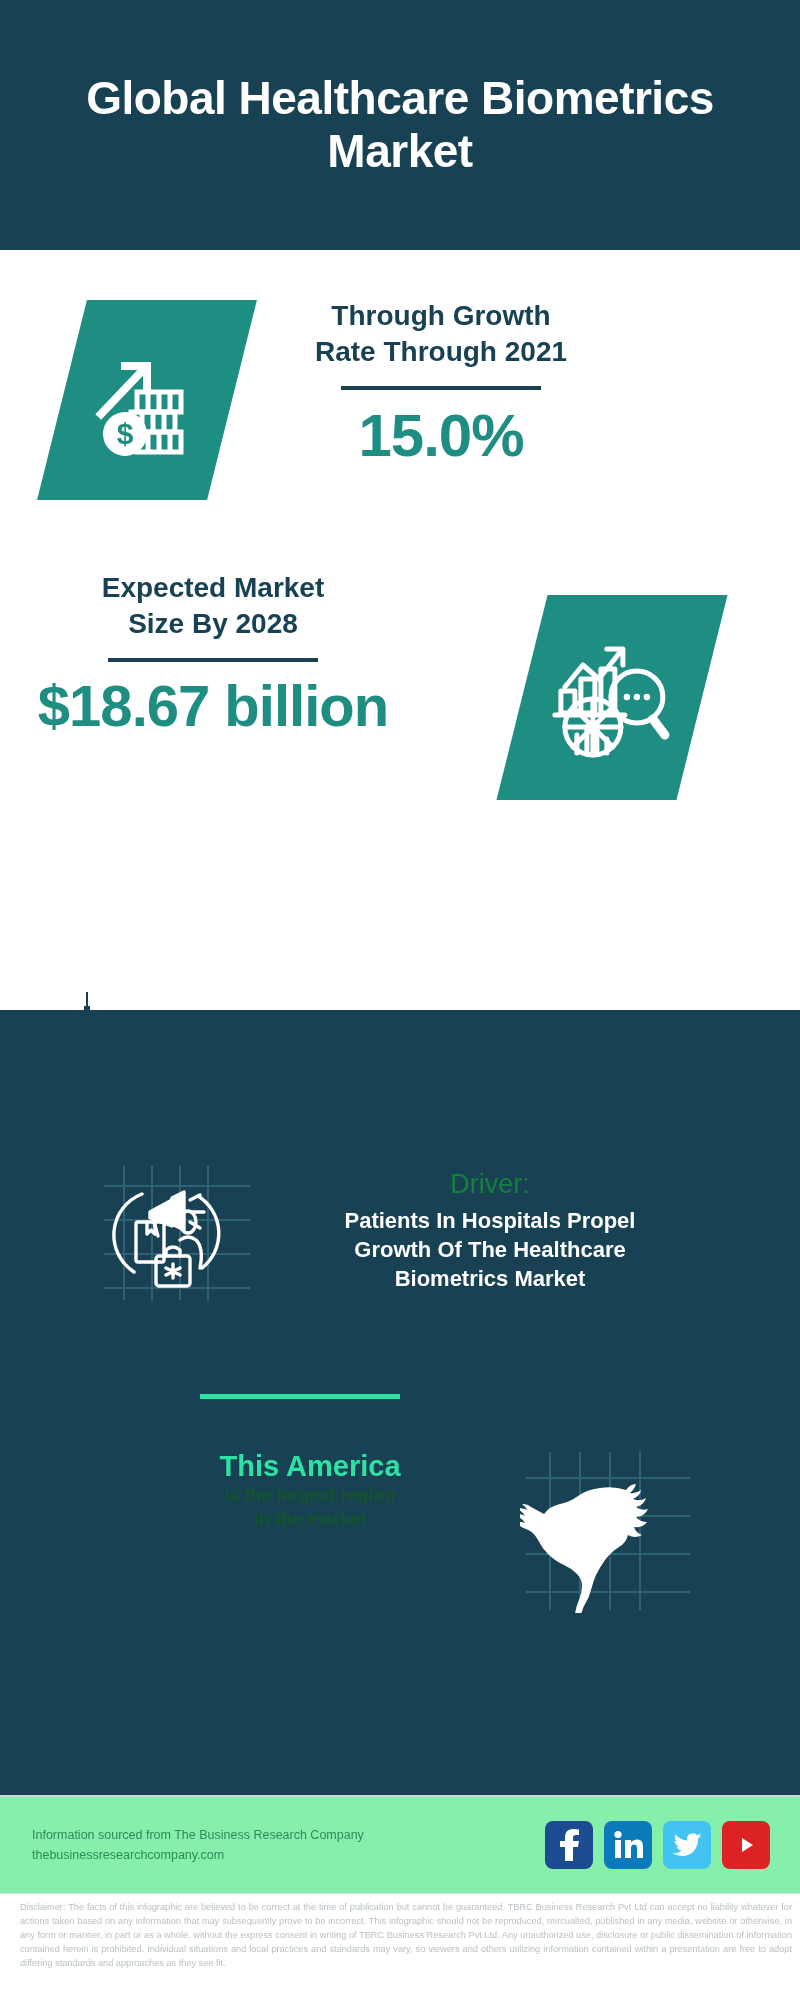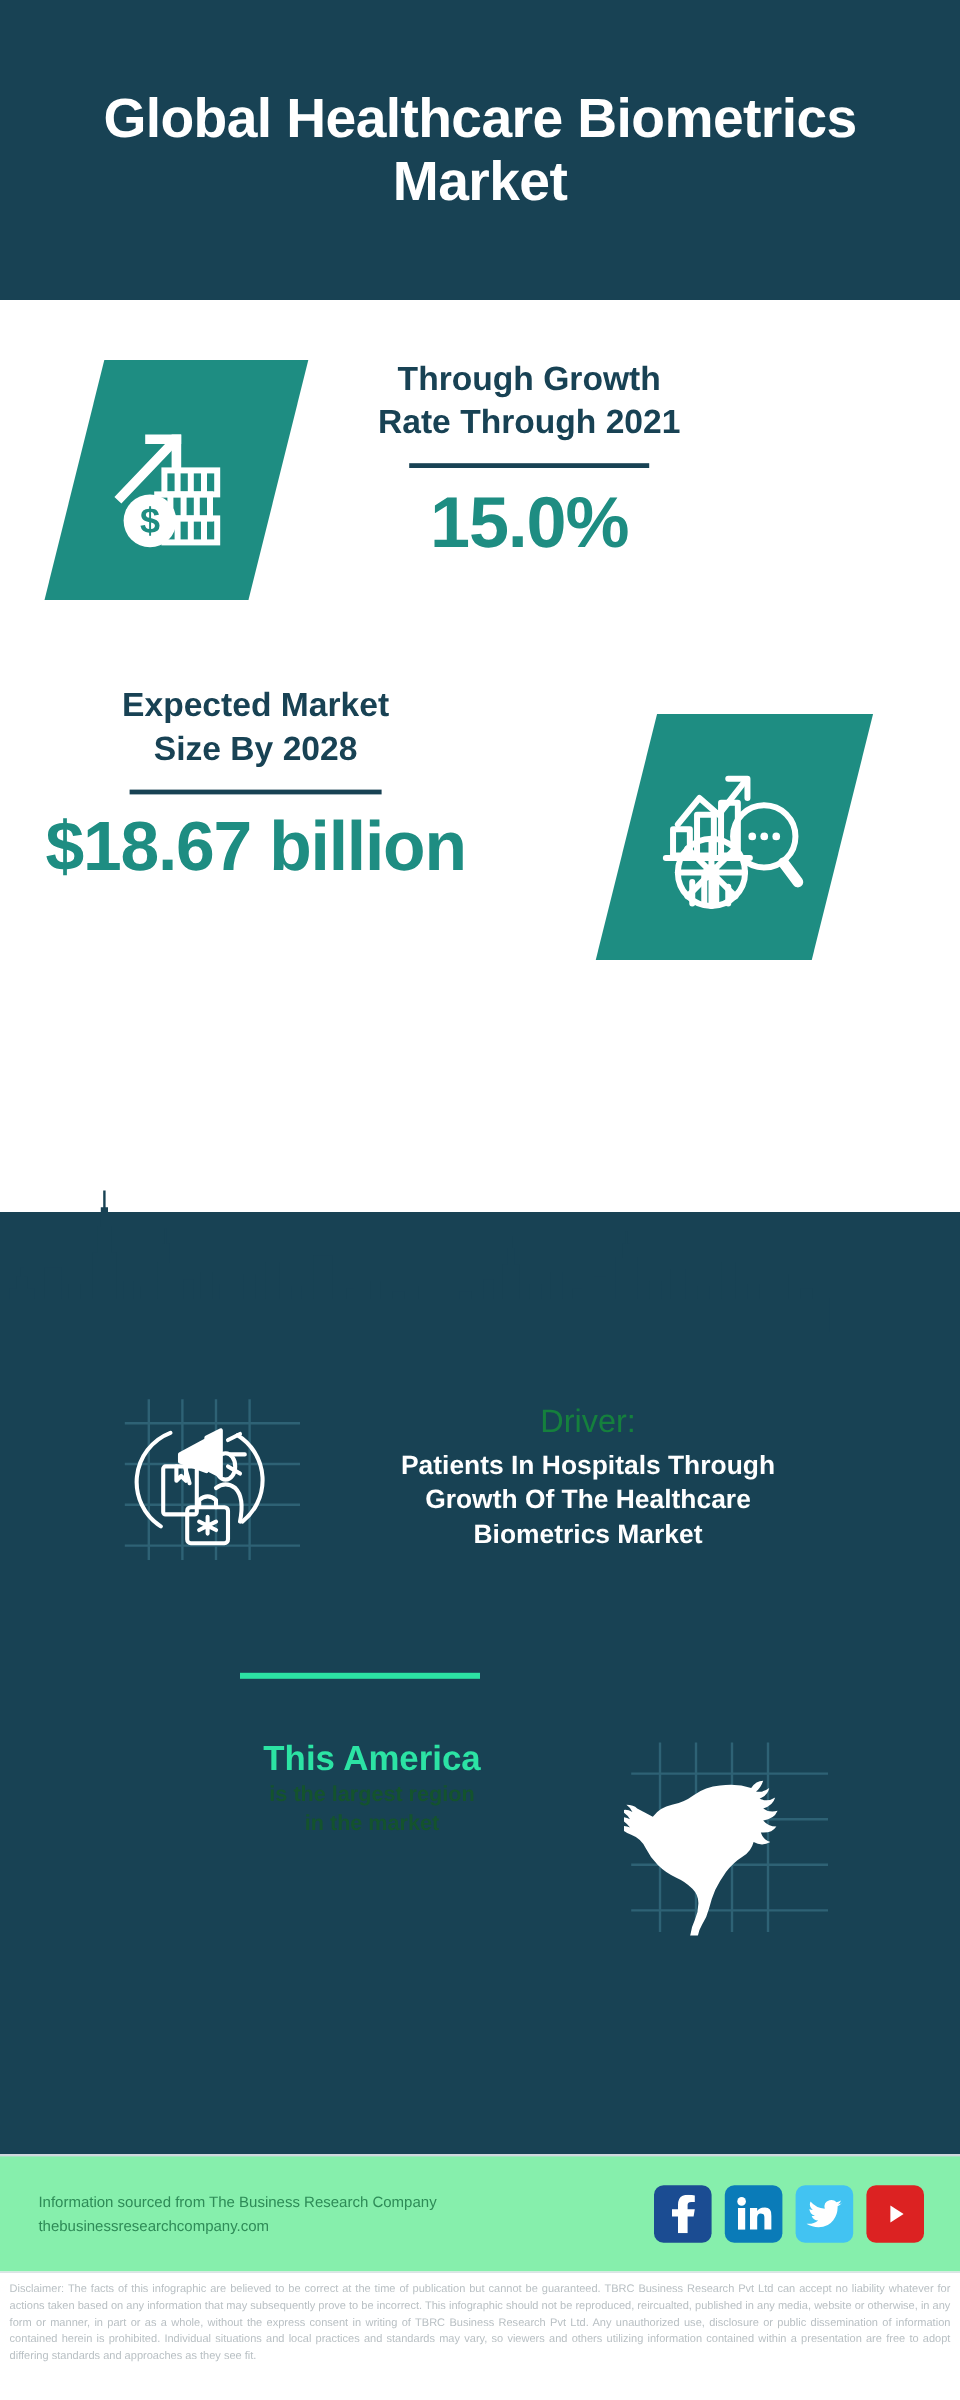--- a/index.html
+++ b/index.html
@@ -145,21 +145,21 @@
   .sb-fb { background:#1B4C92; }
   .sb-li { background:#0A7BB8; }
   .sb-tw { background:#42C3F2; }
   .sb-yt { background:#DC2222; }
 
   
   .disclaimer {
     position:absolute; left:0; top:1893px; width:800px; height:107px;
     background:#ffffff;
     border-top:1px solid #d5dde1;
-    padding:7px 8px 0 8px;
+    padding:7px 8px 0 20px;
     color:#b9c0c4;
     font-size:9.2px;
     line-height:1.52;
     text-align:justify;
   }
 </style>
 </head>
 <body>
 
 <div class="page">
@@ -252,21 +252,21 @@
           <ellipse cx="98" cy="62" rx="8" ry="11"></ellipse>
           <path d="M90 80 q8 -6 16 0 q8 8 4 28"></path>
           <rect x="66" y="96" width="34" height="30" rx="3"></rect>
           <path d="M76 96 v-6 q7 -6 14 0 v6"></path>
           <path d="M83 104 v14 M76 108 l14 7 M90 108 l-14 7"></path>
         </g>
       </svg>
     </div>
     <div class="driver-text-box">
       <div class="driver-heading">Driver:</div>
-      <div class="driver-body">Patients In Hospitals Through</div>
+      <div class="driver-body">Patients In Hospitals Propel</div>
       <div class="driver-body">Growth Of The Healthcare</div>
       <div class="driver-body">Biometrics Market</div>
     </div>
   </div>
 
   <div class="mid-divider"></div>
 
   <div class="region-row">
     <div class="region-text-box">
       <div class="region-title">This America</div>

